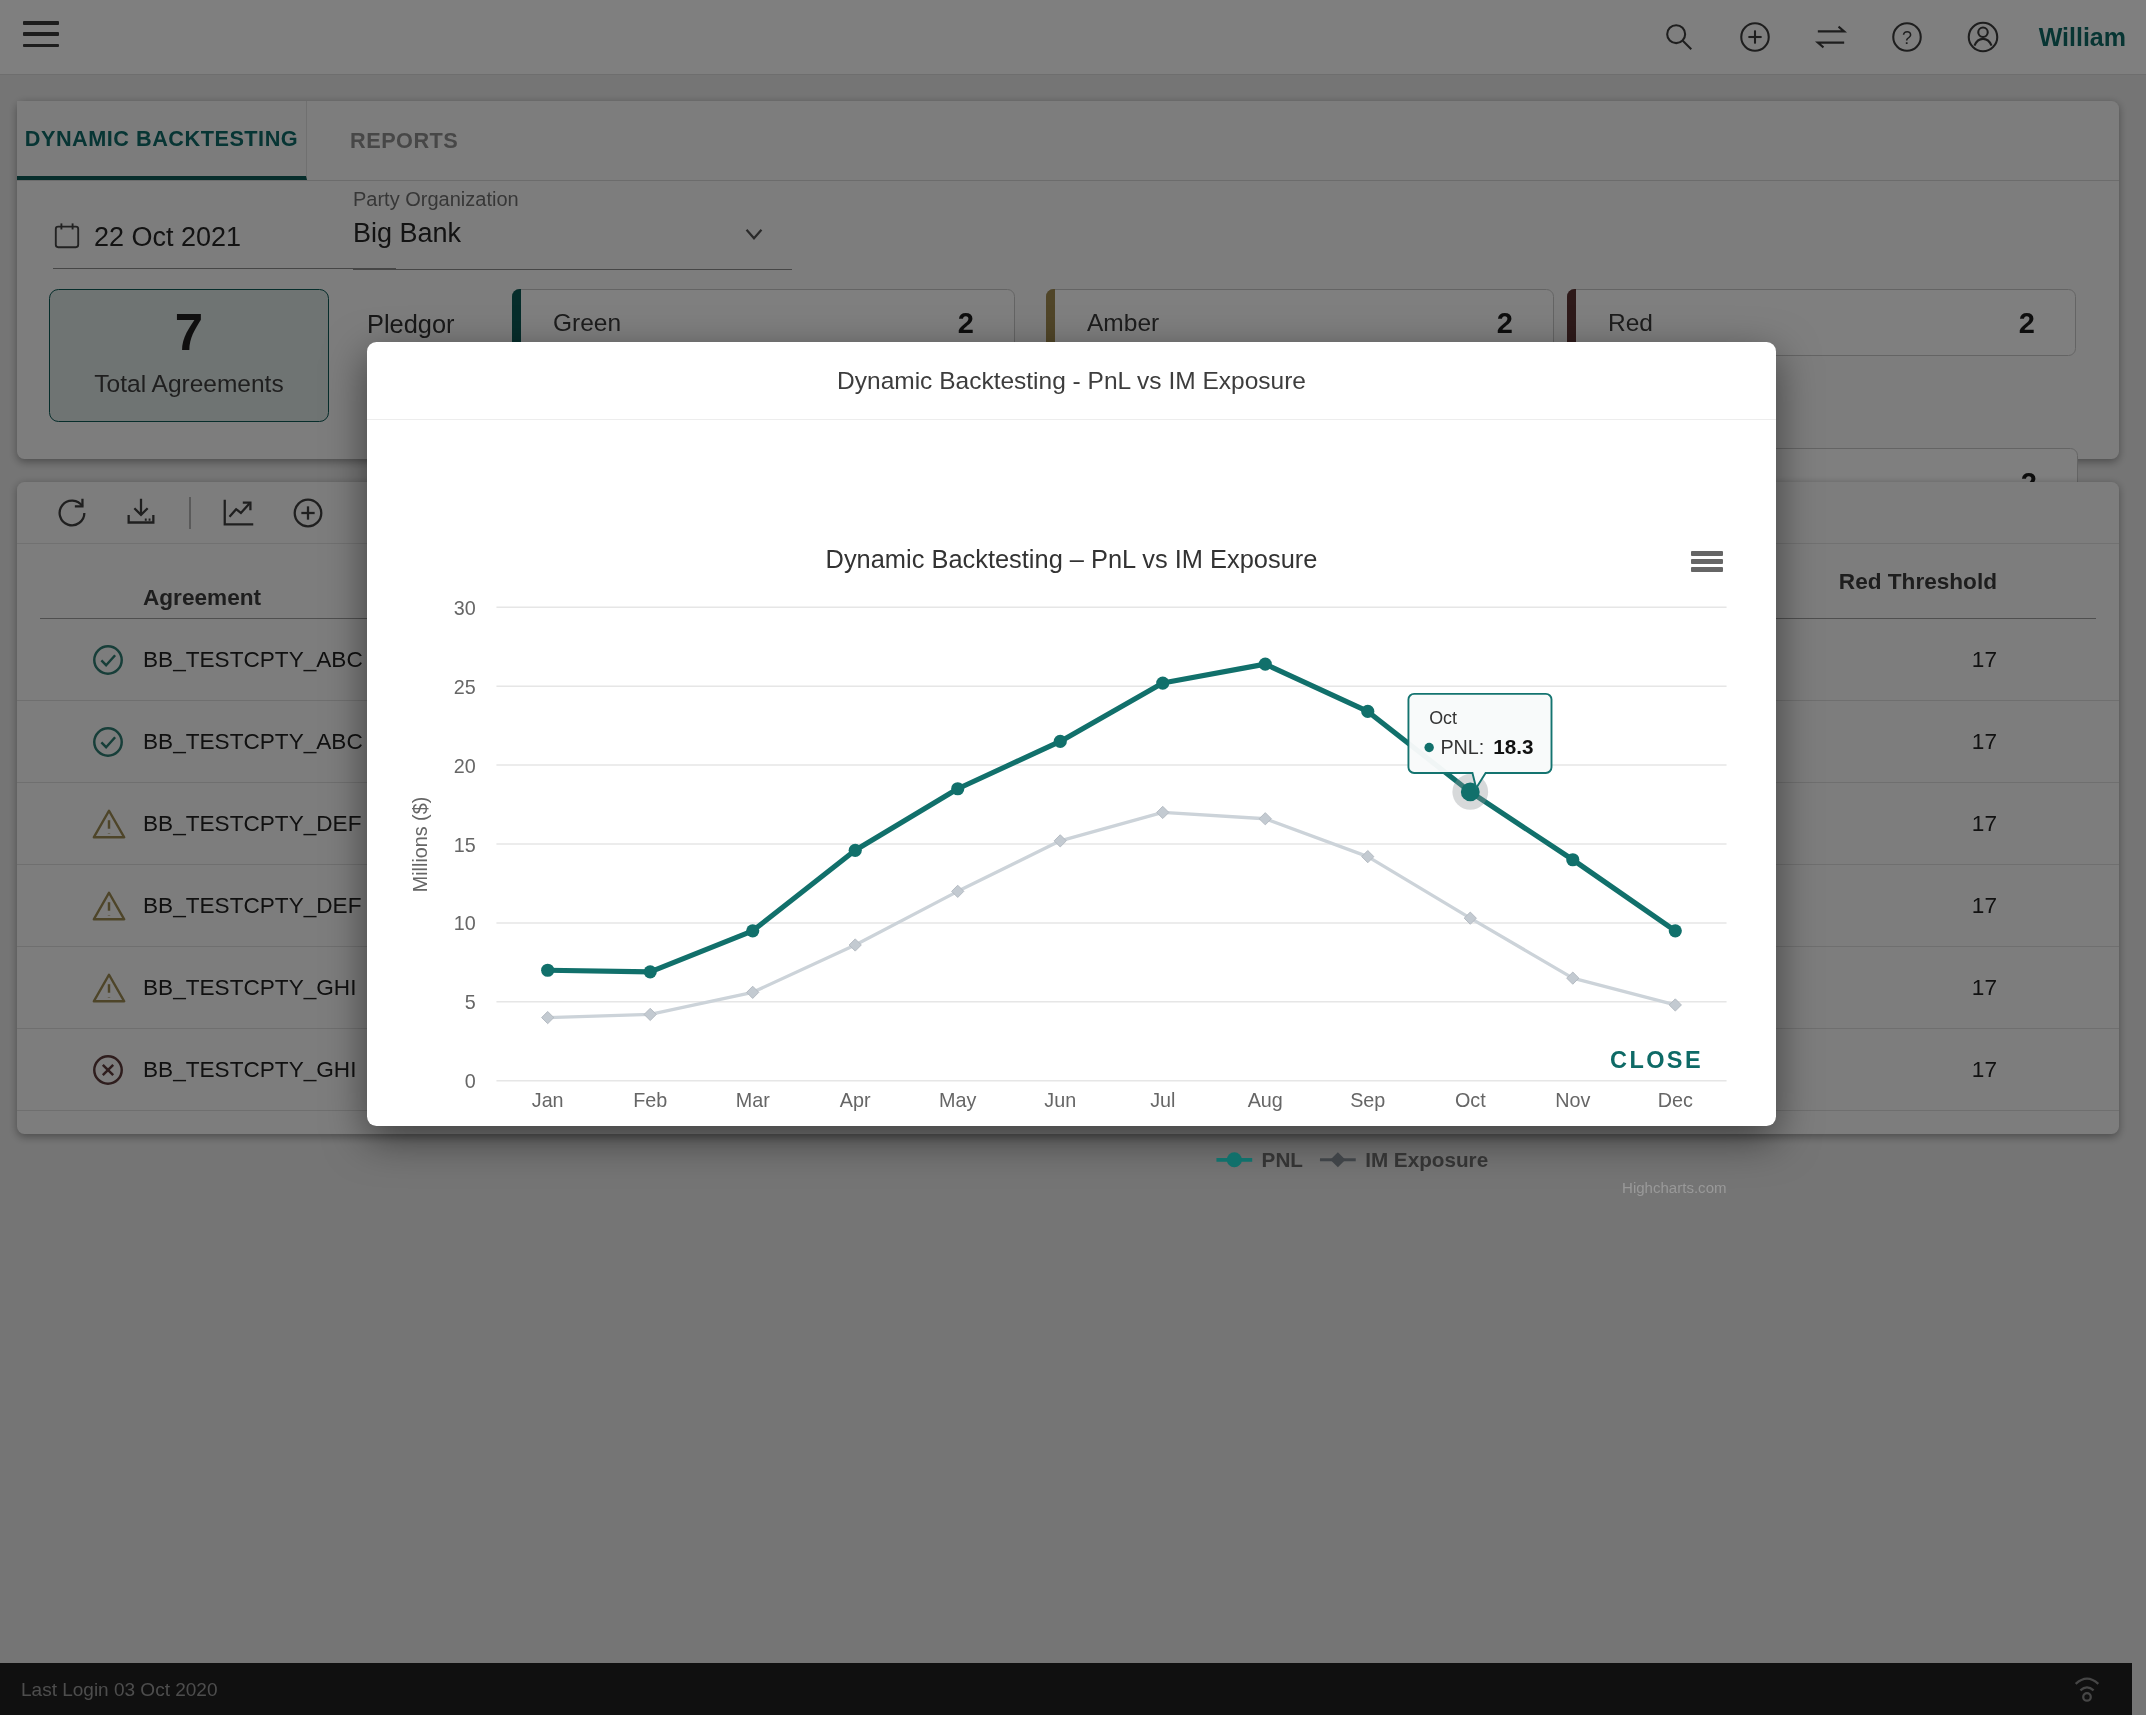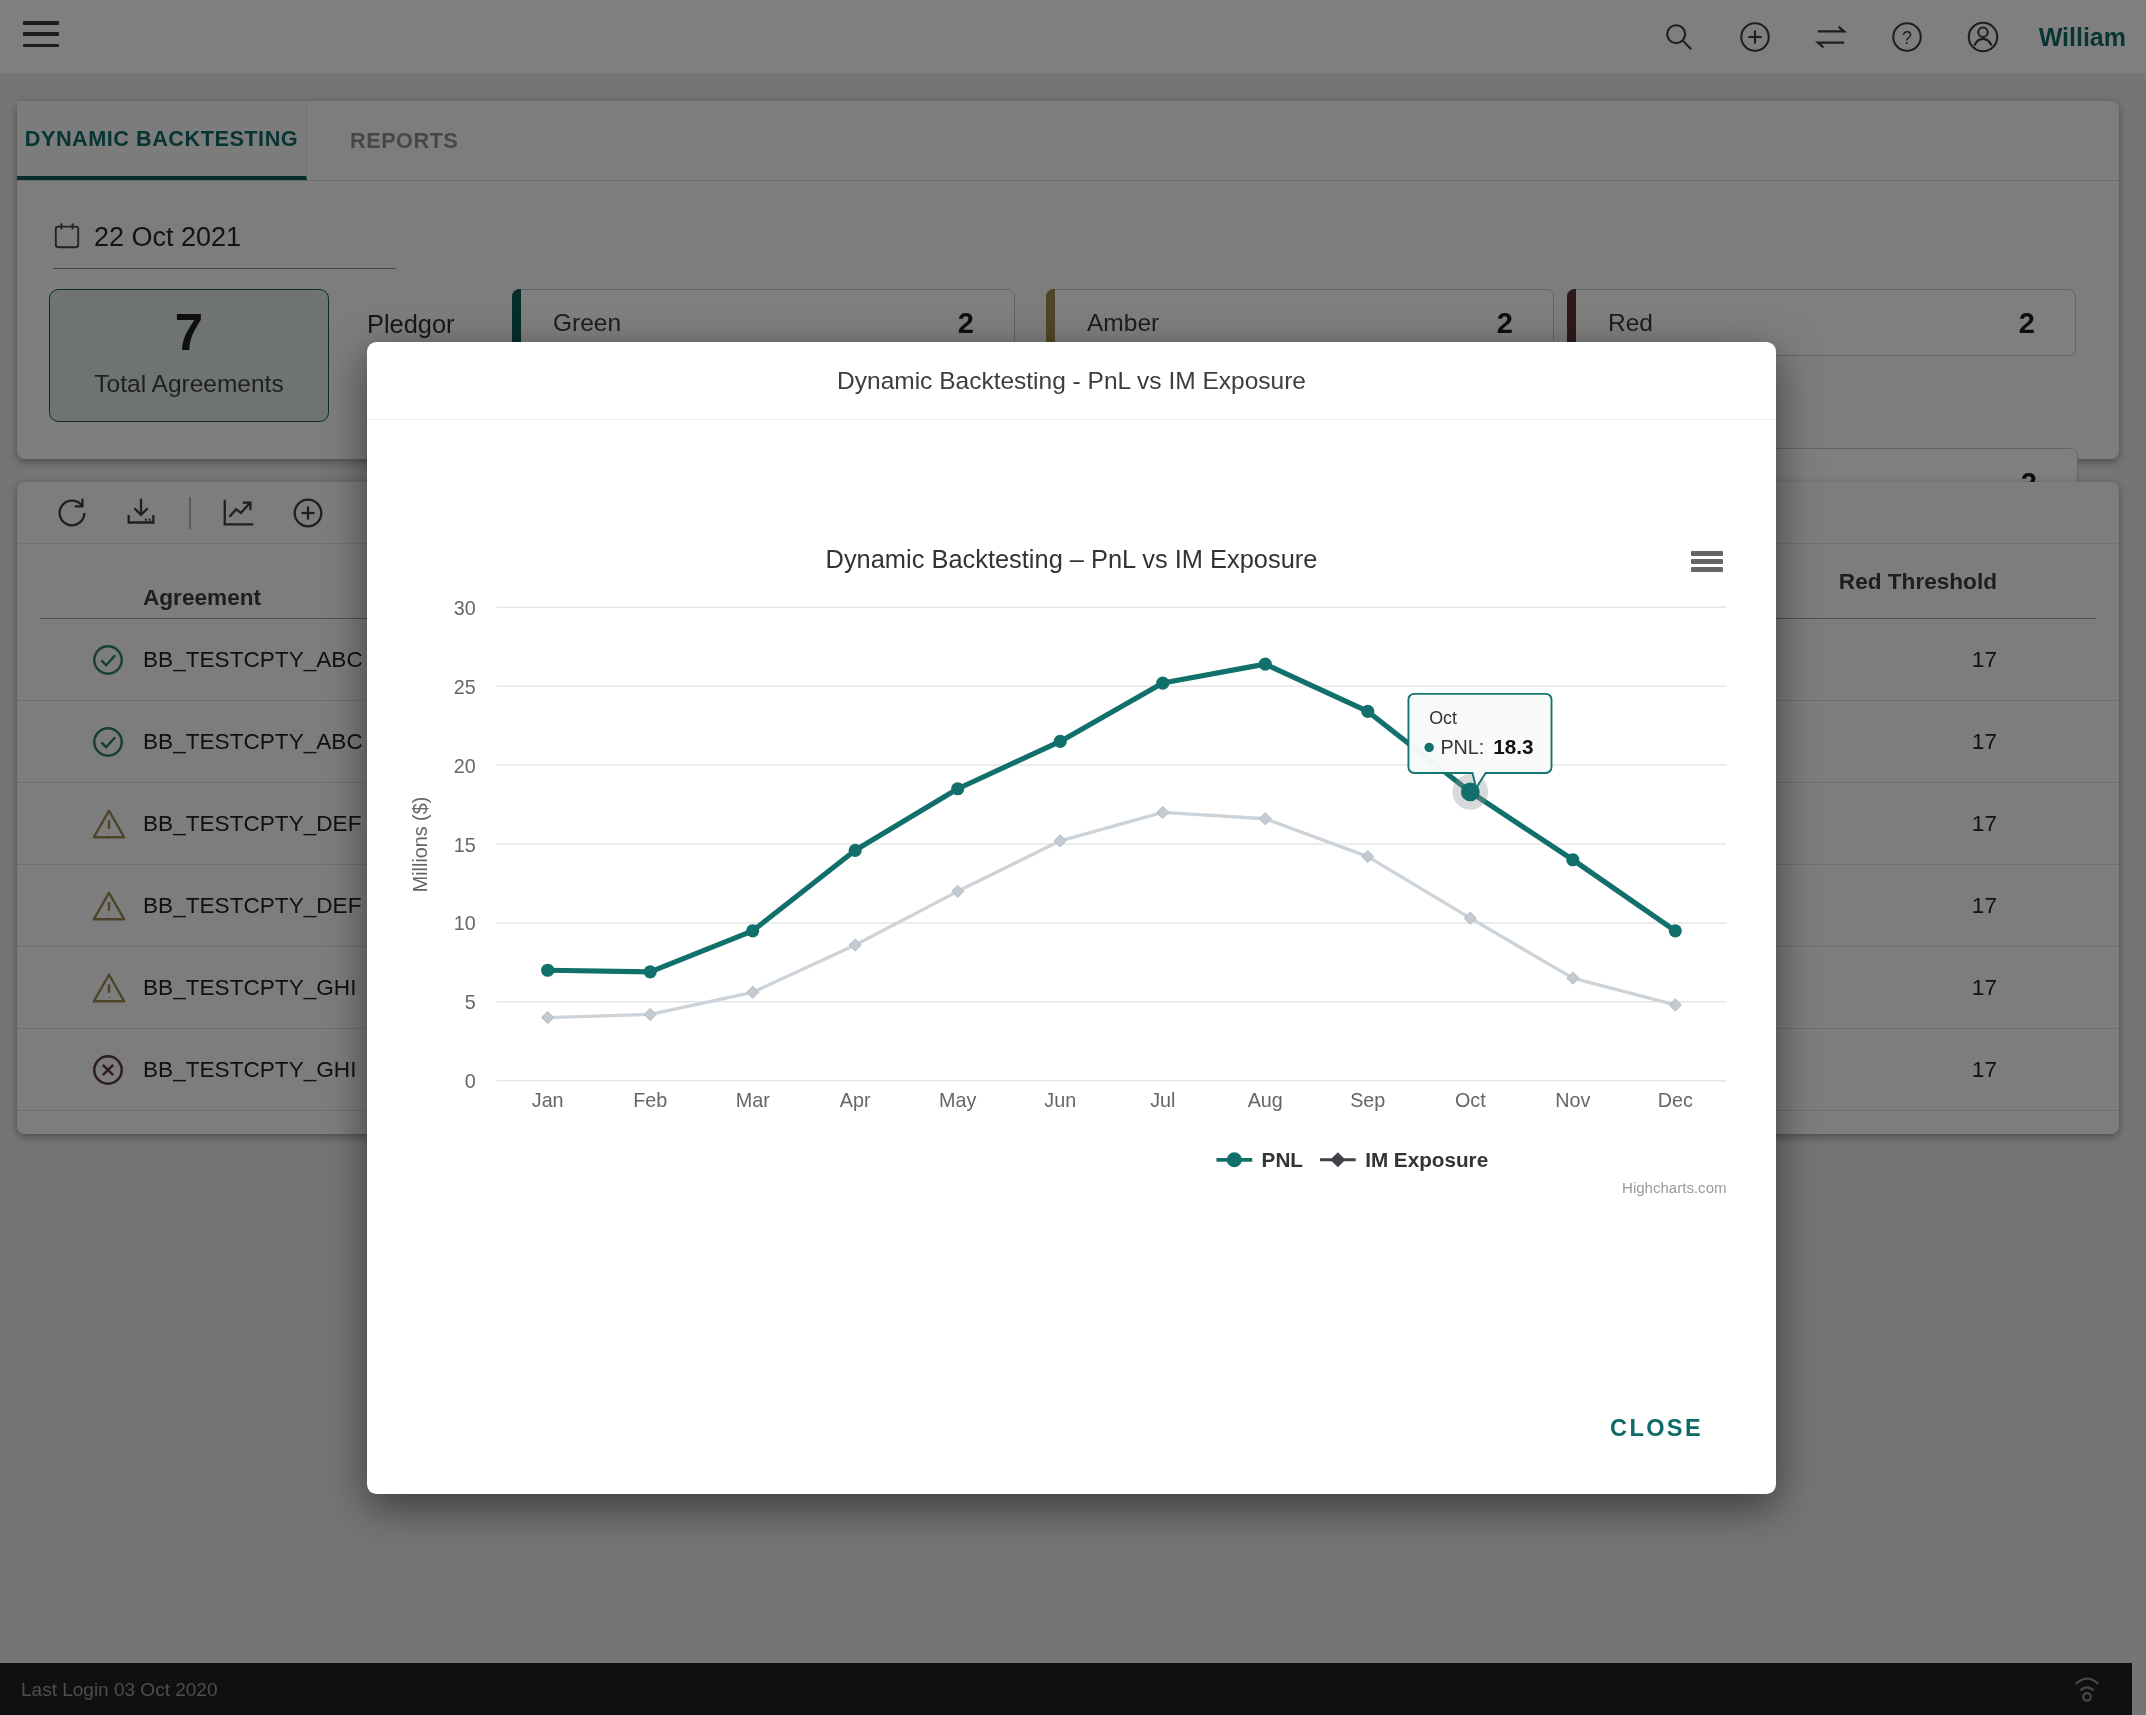--- a/index.html
+++ b/index.html
@@ -59,21 +59,21 @@
   .trow .st-icon{position:absolute;left:73px;top:50%;transform:translateY(-50%);width:36px;height:36px;}
   .trow .agr{position:absolute;left:126px;top:50%;transform:translateY(-50%);font-size:22.6px;color:#222;}
   .trow .thr{position:absolute;right:122px;top:50%;transform:translateY(-50%);font-size:22.6px;color:#222;}
   
   .footer{position:absolute;left:0;top:1663px;width:2132px;height:53px;background:#202020;}
   .footer .ll{position:absolute;left:21px;top:50%;transform:translateY(-50%);font-size:19px;color:#9a9a9a;}
   .footer .wifi{position:absolute;right:26px;top:50%;transform:translateY(-50%);}
   .footer svg{stroke:#8d8d8d;fill:none;stroke-width:2.4;}
   
   .backdrop{position:absolute;left:0;top:0;width:2147px;height:1716px;background:rgba(0,0,0,0.5);z-index:50;}
-  .modal{position:absolute;left:367px;top:342px;width:1409px;height:1152px;background:#ffffff;border-radius:9.4px;z-index:60;box-shadow:0 13px 41px rgba(0,0,0,0.5);}
+  .modal{position:absolute;left:367px;top:342px;width:1409px;height:784px;background:#ffffff;border-radius:9.4px;z-index:60;box-shadow:0 13px 41px rgba(0,0,0,0.5);}
   .modal-title{position:absolute;left:0;top:0;width:100%;height:77px;display:flex;align-items:center;justify-content:center;font-size:24.5px;color:#3d3d3d;border-bottom:1.9px solid #ededed;}
   .chart-wrap{position:absolute;left:0;top:94px;width:1409px;height:800px;}
   .ctx-btn{position:absolute;left:1324px;top:209px;width:32px;height:26px;cursor:pointer;z-index:5;}
   .ctx-btn span{display:block;height:4.7px;background:#666;margin-bottom:3.3px;border-radius:0.9px;}
   .close-btn{position:absolute;right:60px;bottom:43px;font-size:23.5px;font-weight:700;letter-spacing:2.4px;color:#0e6a66;cursor:pointer;padding:9.4px 13px;}
   text{font-family:"Liberation Sans","DejaVu Sans",sans-serif;}
 </style>
 </head>
 <body>
 
@@ -130,20 +130,29 @@
     <span>
       <svg width="28" height="30" viewBox="0 0 30 32">
           <rect x="3" y="6" width="24" height="22" rx="2.5"></rect>
           <line x1="9" y1="2.5" x2="9" y2="9"></line>
           <line x1="21" y1="2.5" x2="21" y2="9"></line>
         </svg>
     </span>
     <span class="date-text">22 Oct 2021</span>
   </div>
 
+  <div class="po-field">
+    <div class="po-label">Party Organization</div>
+    <div class="po-value">Big Bank</div>
+    <div class="po-chevron">
+      <svg width="28" height="19" viewBox="0 0 30 20">
+          <polyline points="7,5 15,14 23,5" fill="none"></polyline>
+        </svg>
+    </div>
+  </div>
 
   <div class="total-card">
     <div class="total-num">7</div>
     <div class="total-label">Total Agreements</div>
   </div>
   <div class="pledgor">Pledgor</div>
 
   <div id="status-cards">
       <div class="status-card" style="left: 495px; width: 503px;">
         <div class="accent" style="background:#0d5a56"></div>

